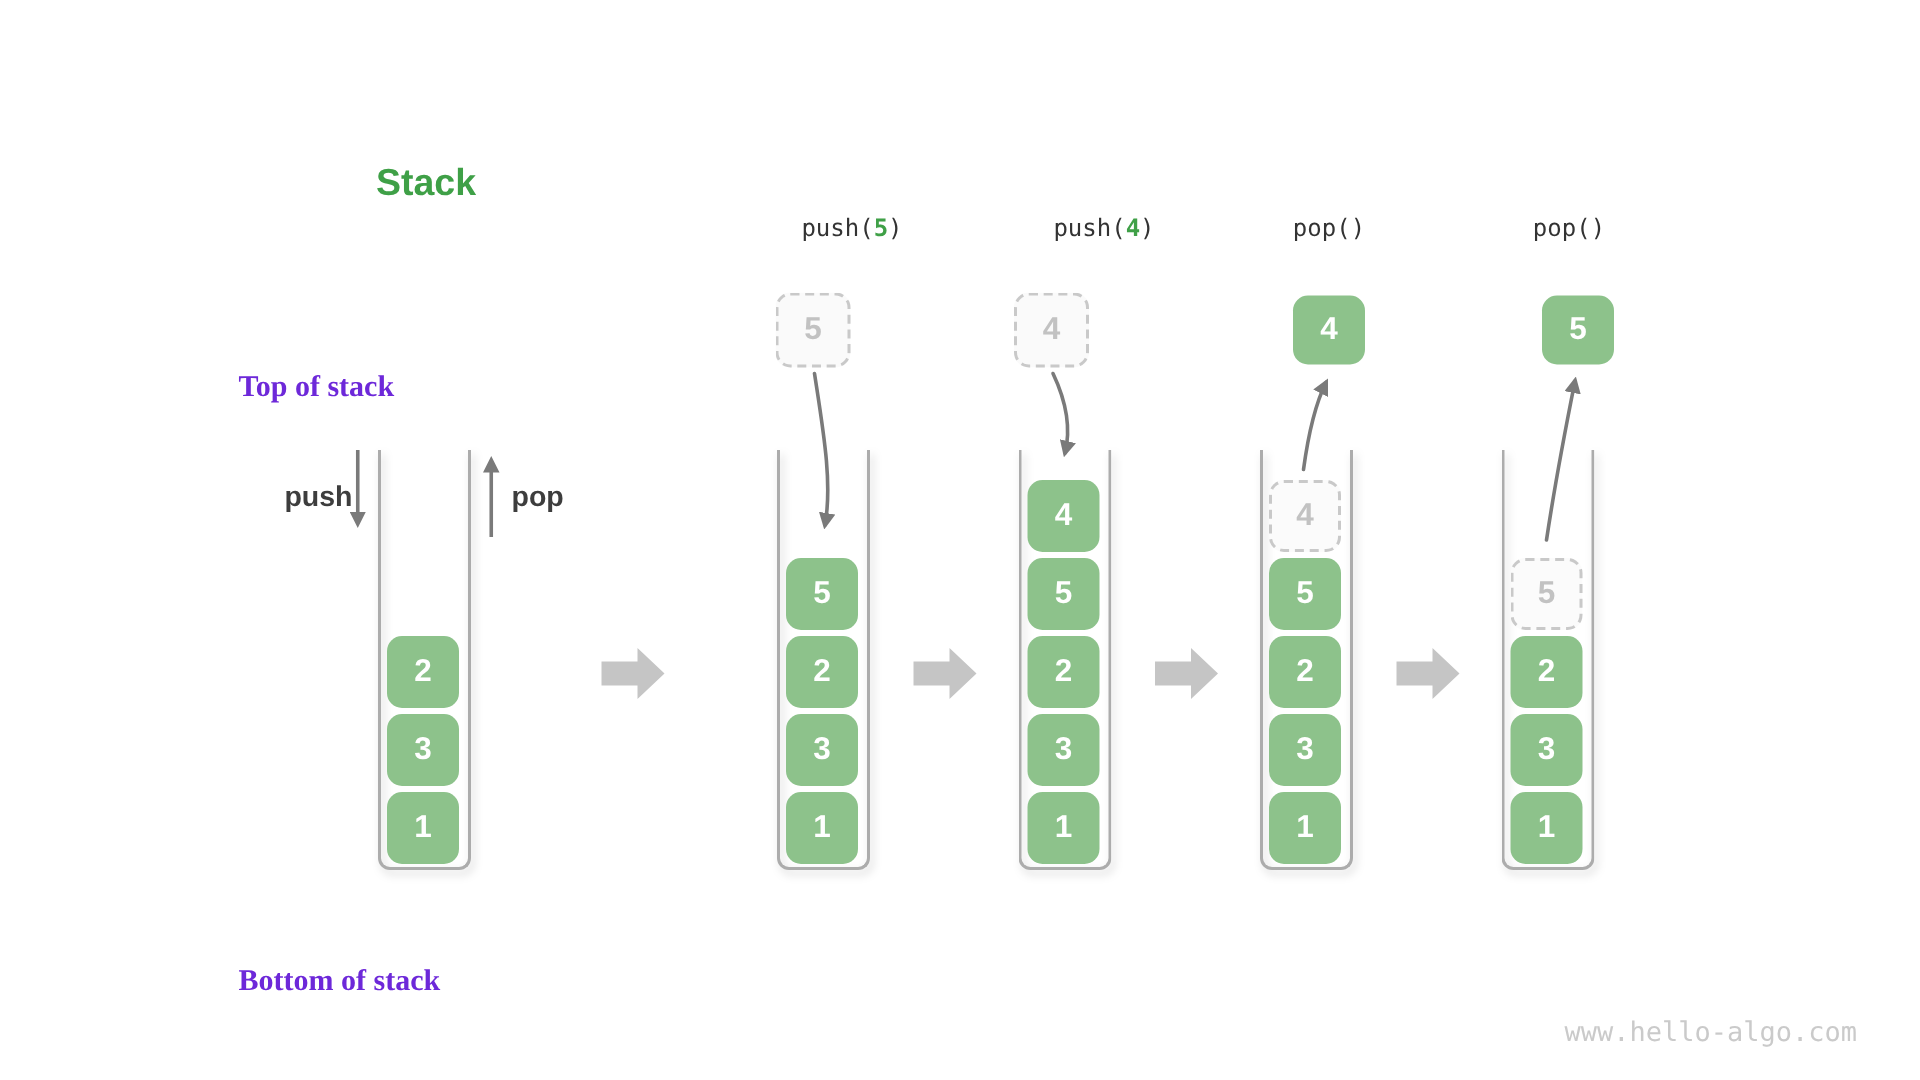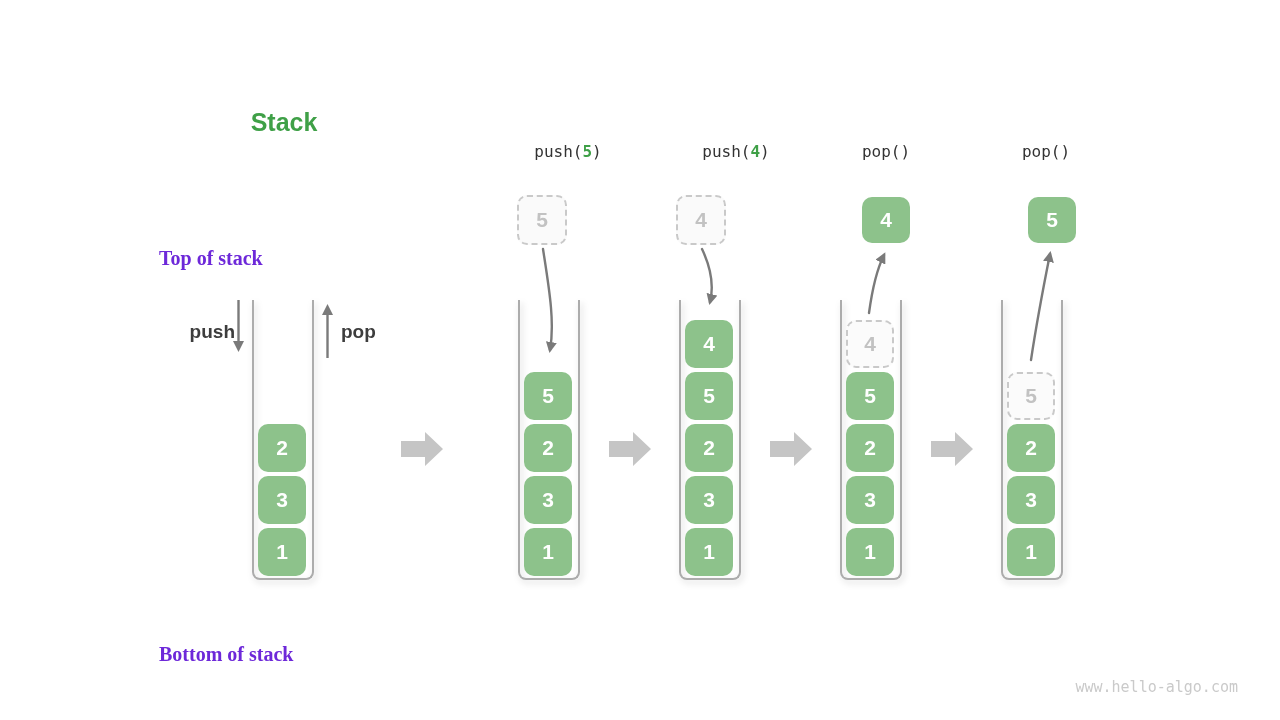--- a/index.html
+++ b/index.html
@@ -75,21 +75,21 @@
     width: 48px; height: 46px; top: 197px;
     background: #8DC28B; color: #ffffff;
   }
   .fg-4 { left: 862px; }
   .fg-5 { left: 1028px; }
   
   .arrows-svg { position: absolute; left: 0; top: 0; pointer-events: none; }
   
   .watermark {
     position: absolute; right: 42px; top: 678px;
-    font-family: "DejaVu Sans Mono", monospace; font-size: 15px; color: #CACACA;
+    font-family: "DejaVu Sans Mono", monospace; font-size: 18px; color: #CACACA;
   }
 </style>
 </head>
 <body>
 
 <div class="canvas">
 
   <svg class="arrows-svg" width="1280" height="720" viewBox="0 0 1280 720">
     <defs>
       <marker id="ah" markerUnits="userSpaceOnUse" markerWidth="11" markerHeight="11" refX="8" refY="5.5" orient="auto">

